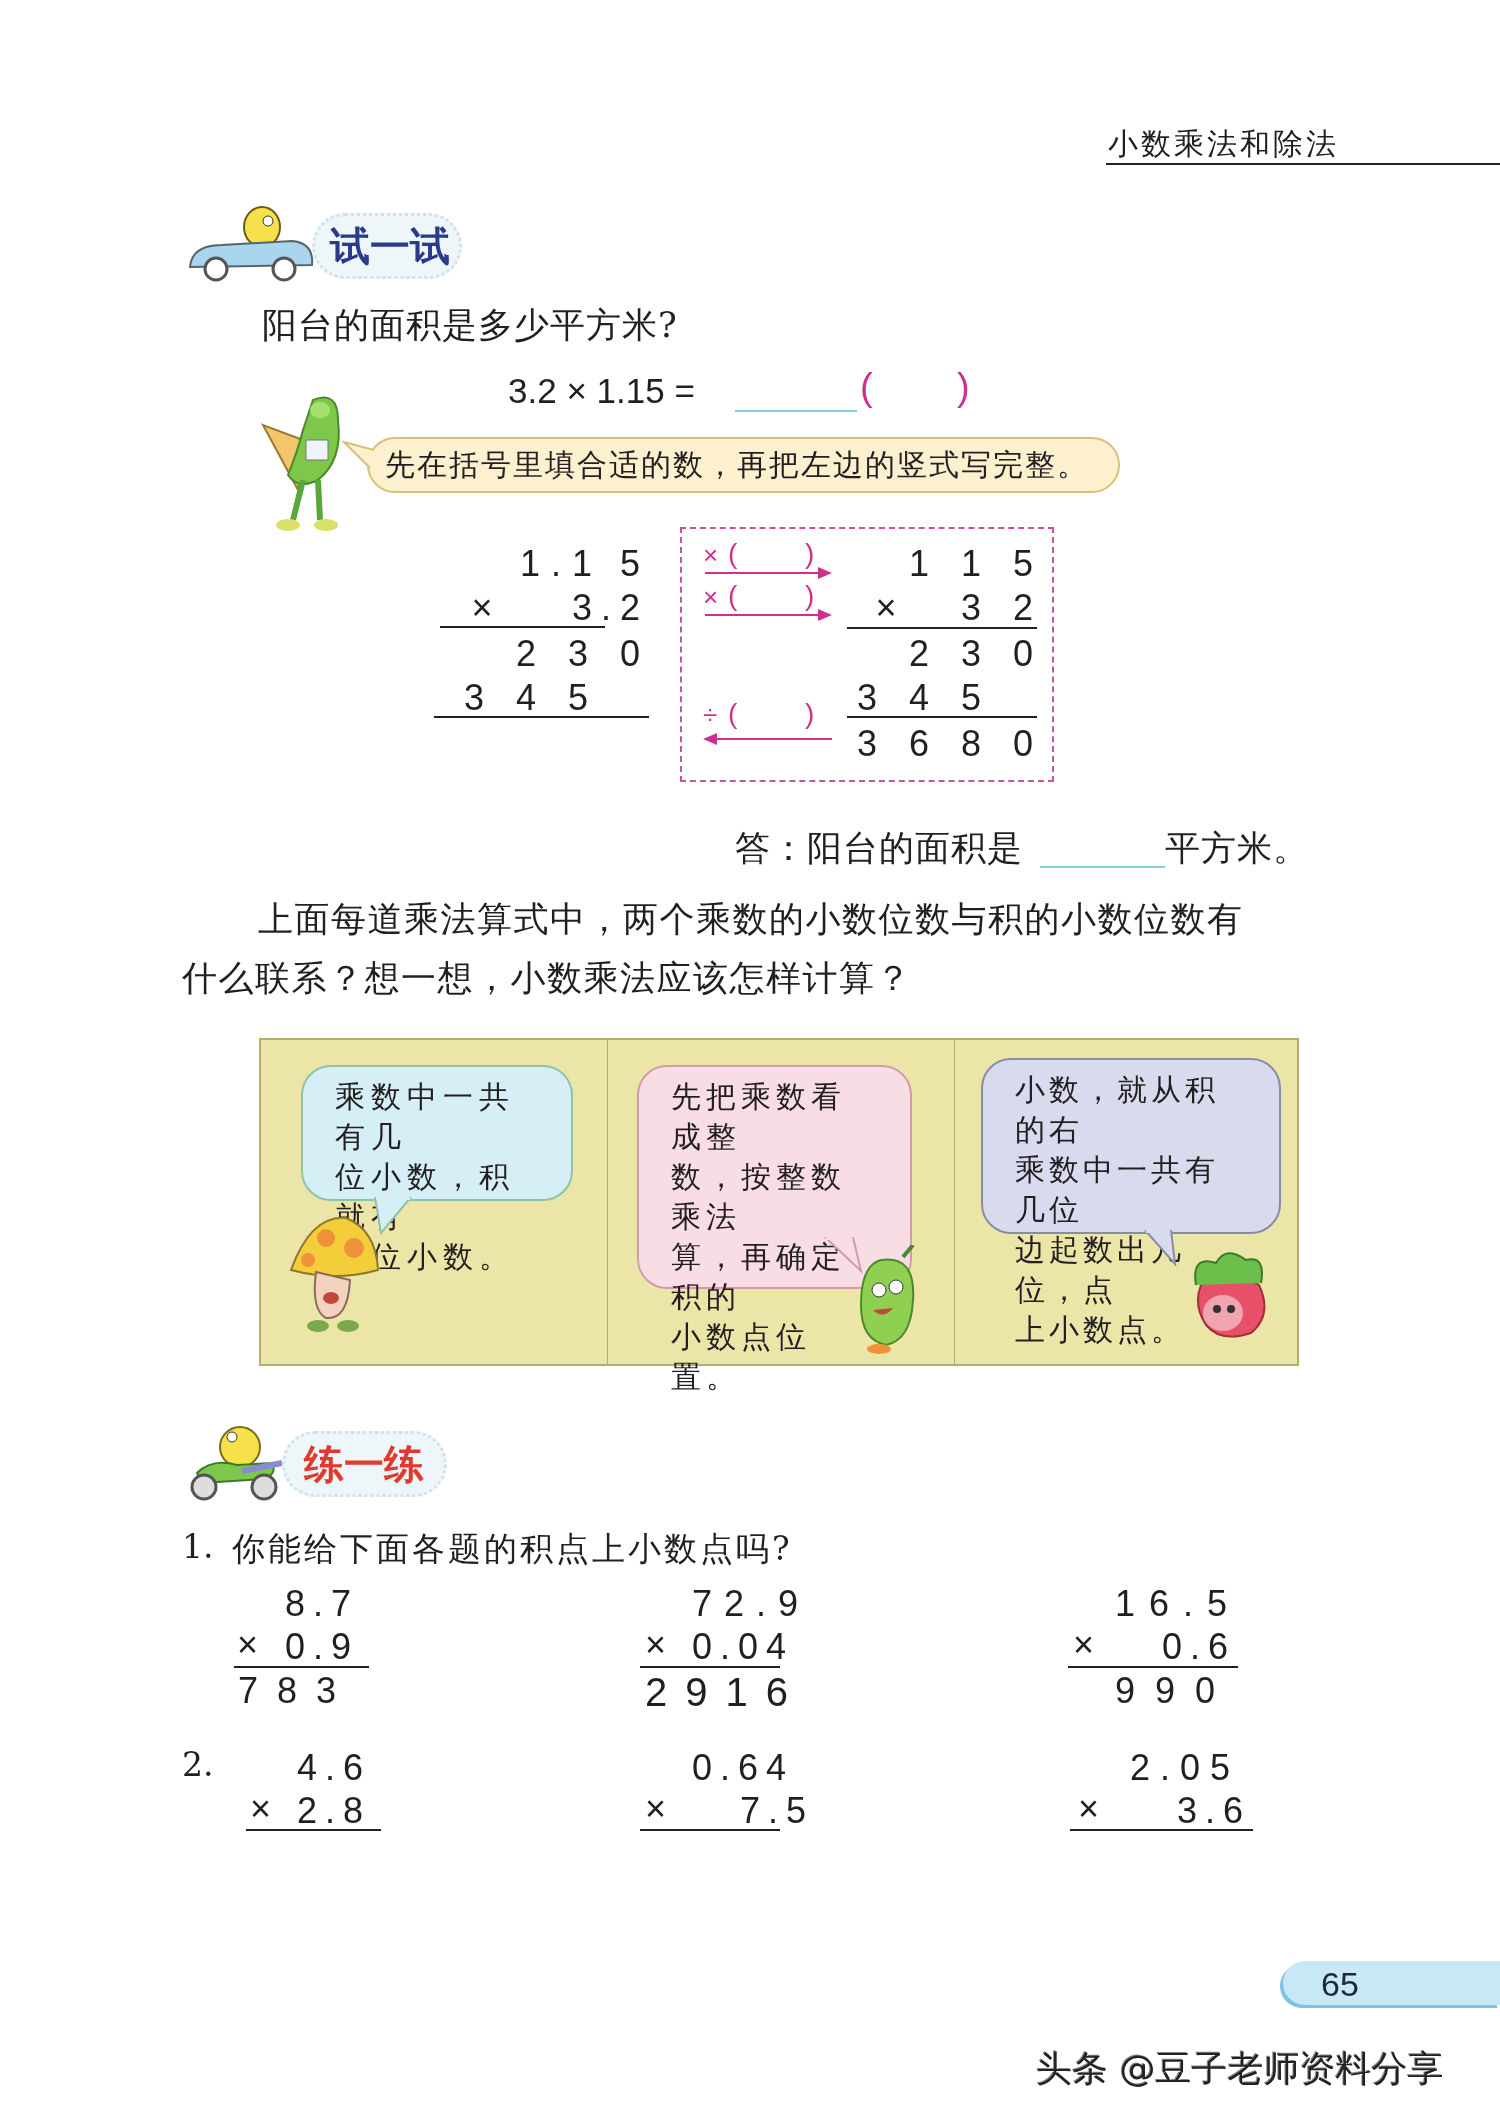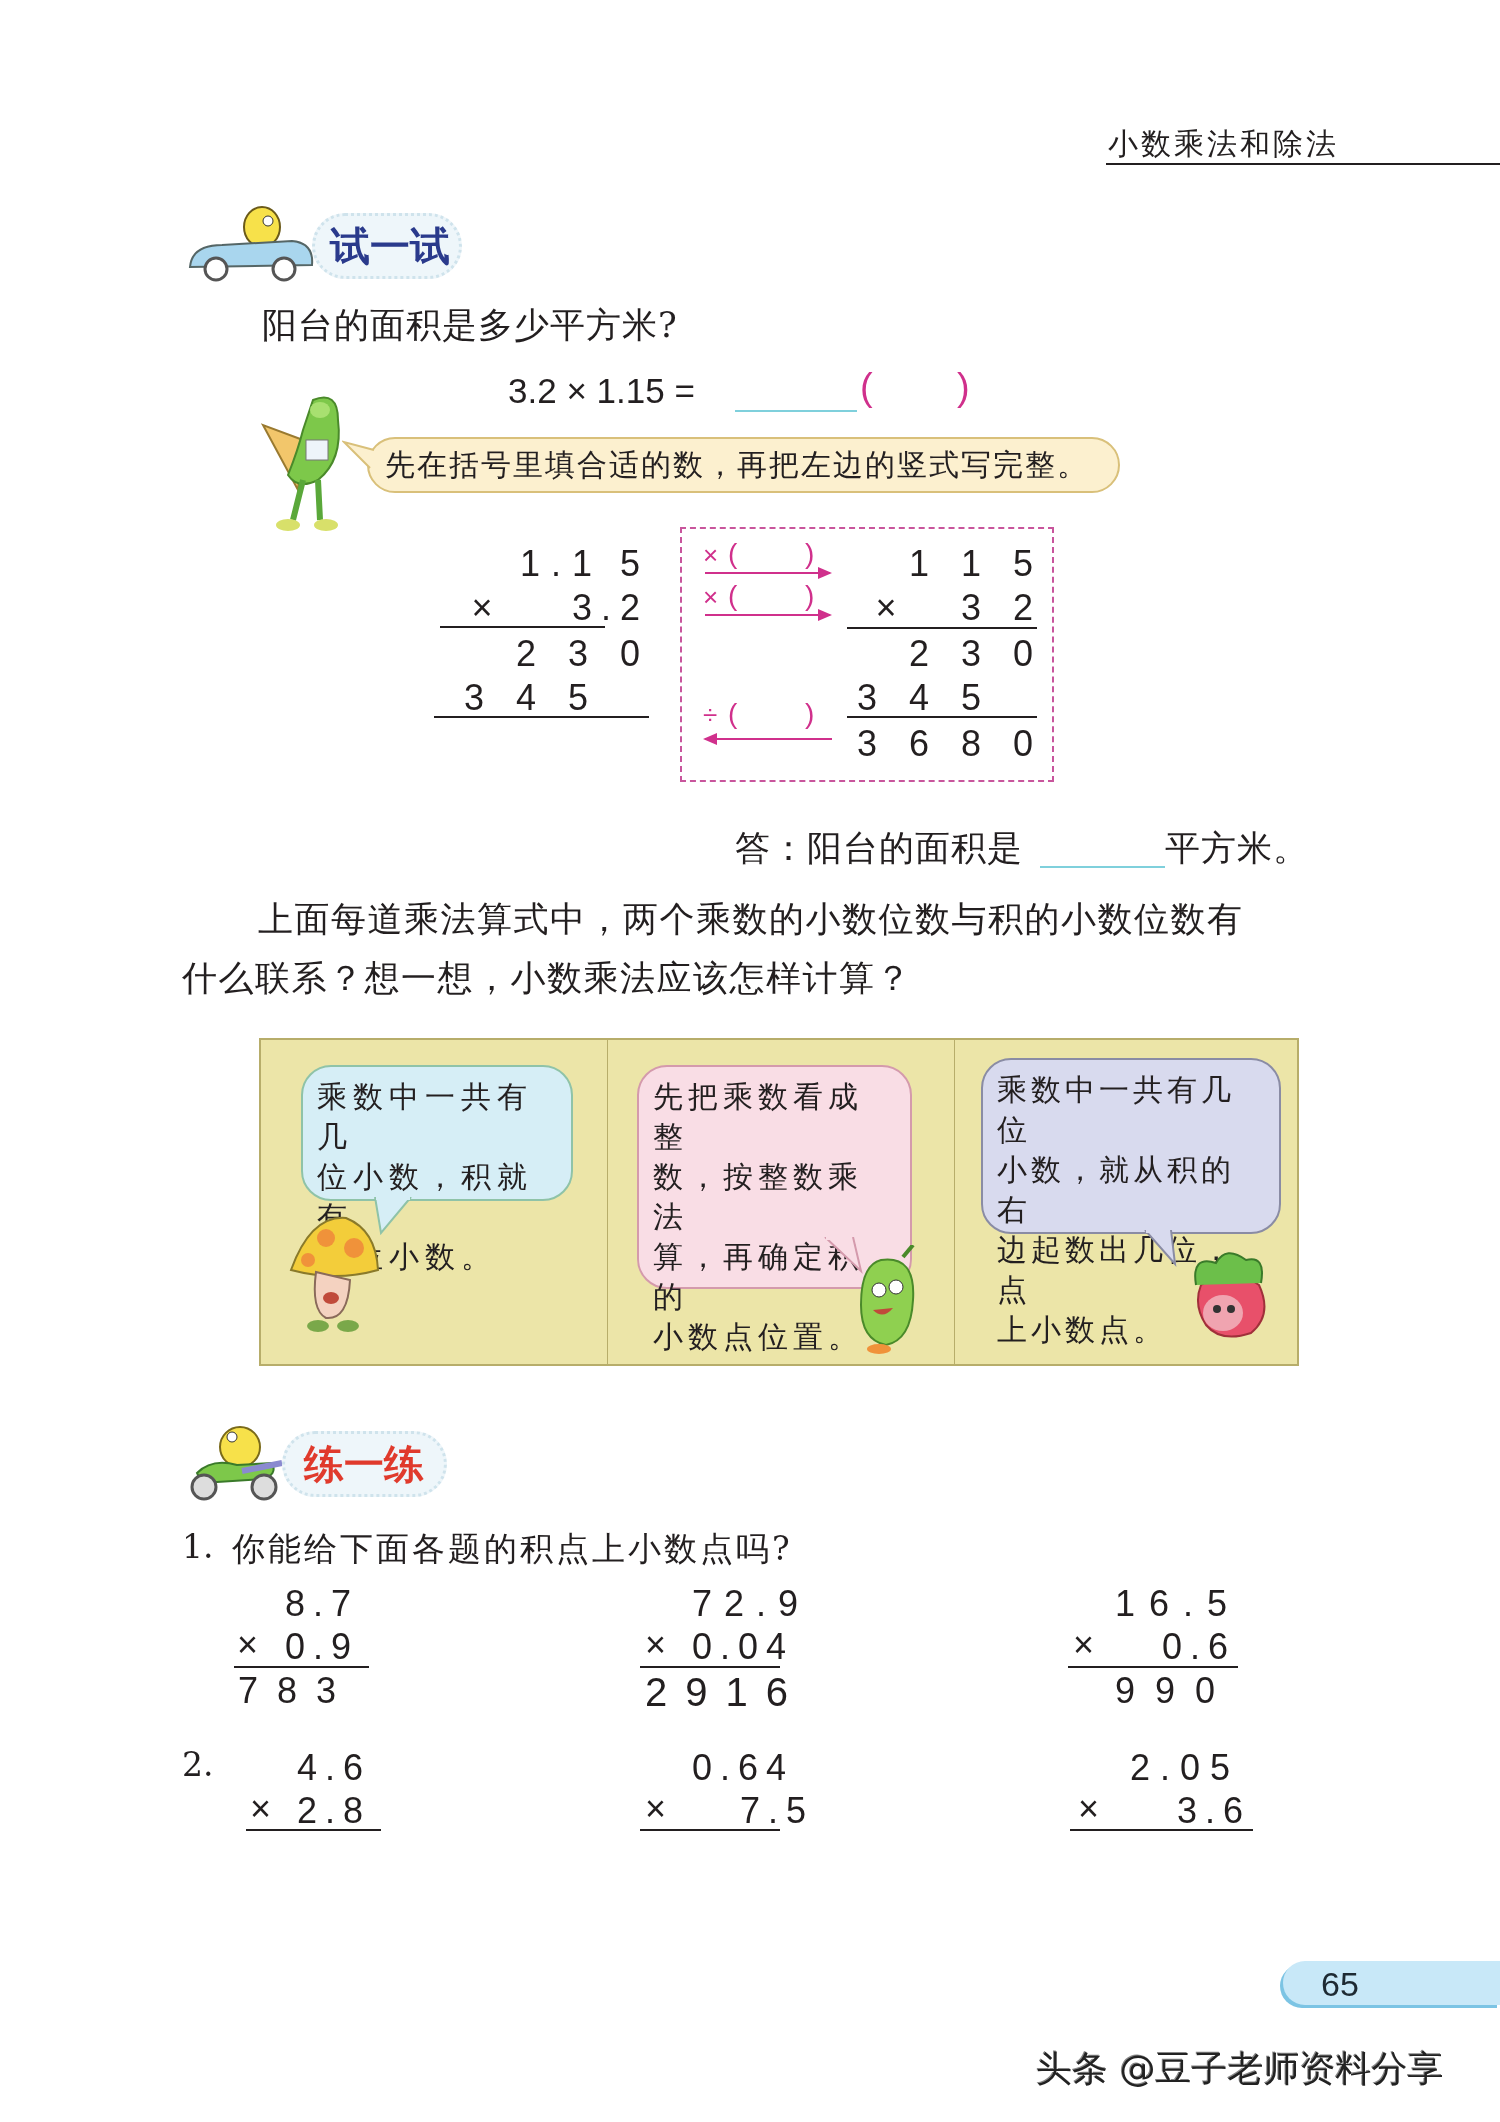--- a/index.html
+++ b/index.html
@@ -26,21 +26,21 @@
     width:30px; text-align:center; line-height:40px; }
   .hline { position:absolute; height:2px; background:#231f20; }
 
   .magenta { color:#d0308c; }
   .arrow { position:absolute; height:2px; background:#d0308c; }
   .arrow.r::after { content:""; position:absolute; right:-2px; top:-5px; border-left:14px solid #d0308c;
     border-top:6px solid transparent; border-bottom:6px solid transparent; }
   .arrow.l::before { content:""; position:absolute; left:-2px; top:-5px; border-right:14px solid #d0308c;
     border-top:6px solid transparent; border-bottom:6px solid transparent; }
 
-  .bubble { position:absolute; font-size:30px; line-height:40px; letter-spacing:6px; padding:10px 14px;
+  .bubble { position:absolute; font-size:30px; line-height:40px; letter-spacing:6px; padding:10px 32px;
     border-radius:30px; }
 
   .blank { position:absolute; height:2px; background:#7fd0dc; }
 </style>
 </head>
 <body>
 
 <div class="abs serif" id="chapter-title">小数乘法和除法</div>
 <div class="abs" id="header-rule"></div>
 
@@ -193,22 +193,22 @@
   <svg class="abs" style="left:580px;top:205px" width="85" height="110">
     <path d="M40 15 Q75 10 72 55 Q70 95 45 100 Q20 95 20 60 Q20 20 40 15 Z" fill="#8fd050" stroke="#4a8a2a" stroke-width="2"></path>
     <circle cx="38" cy="45" r="7" fill="#fff" stroke="#333"></circle>
       <circle cx="55" cy="42" r="7" fill="#fff" stroke="#333"></circle>
     <path d="M32 65 Q42 75 52 63" fill="#c04a3a"></path>
     <path d="M62 12 L72 0" stroke="#4a8a2a" stroke-width="4"></path>
     <ellipse cx="38" cy="104" rx="12" ry="5" fill="#f0923a"></ellipse>
   </svg>
 
   <div class="bubble serif" style="left:720px;top:18px;width:300px;height:176px;background:#d8daee;border:2px solid #8a8ca4;letter-spacing:4px;">
+    <div>小数，就从积的右</div>
     <div>乘数中一共有几位</div>
-    <div>小数，就从积的右</div>
     <div>边起数出几位，点</div>
     <div>上小数点。</div>
   </div>
   <svg class="abs" style="left:880px;top:190px" width="50" height="40">
     <path d="M4 0 L34 34 L30 0" fill="#d8daee" stroke="#8a8ca4" stroke-width="2"></path>
     <rect x="5" y="0" width="24" height="3" fill="#d8daee"></rect>
   </svg>
   <svg class="abs" style="left:920px;top:205px" width="100" height="100">
     <path d="M20 40 Q50 20 78 40 Q92 70 70 88 Q40 98 25 80 Q12 60 20 40 Z" fill="#e8506a" stroke="#a0303a" stroke-width="2"></path>
     <ellipse cx="42" cy="68" rx="20" ry="18" fill="#f0a4b0"></ellipse>

